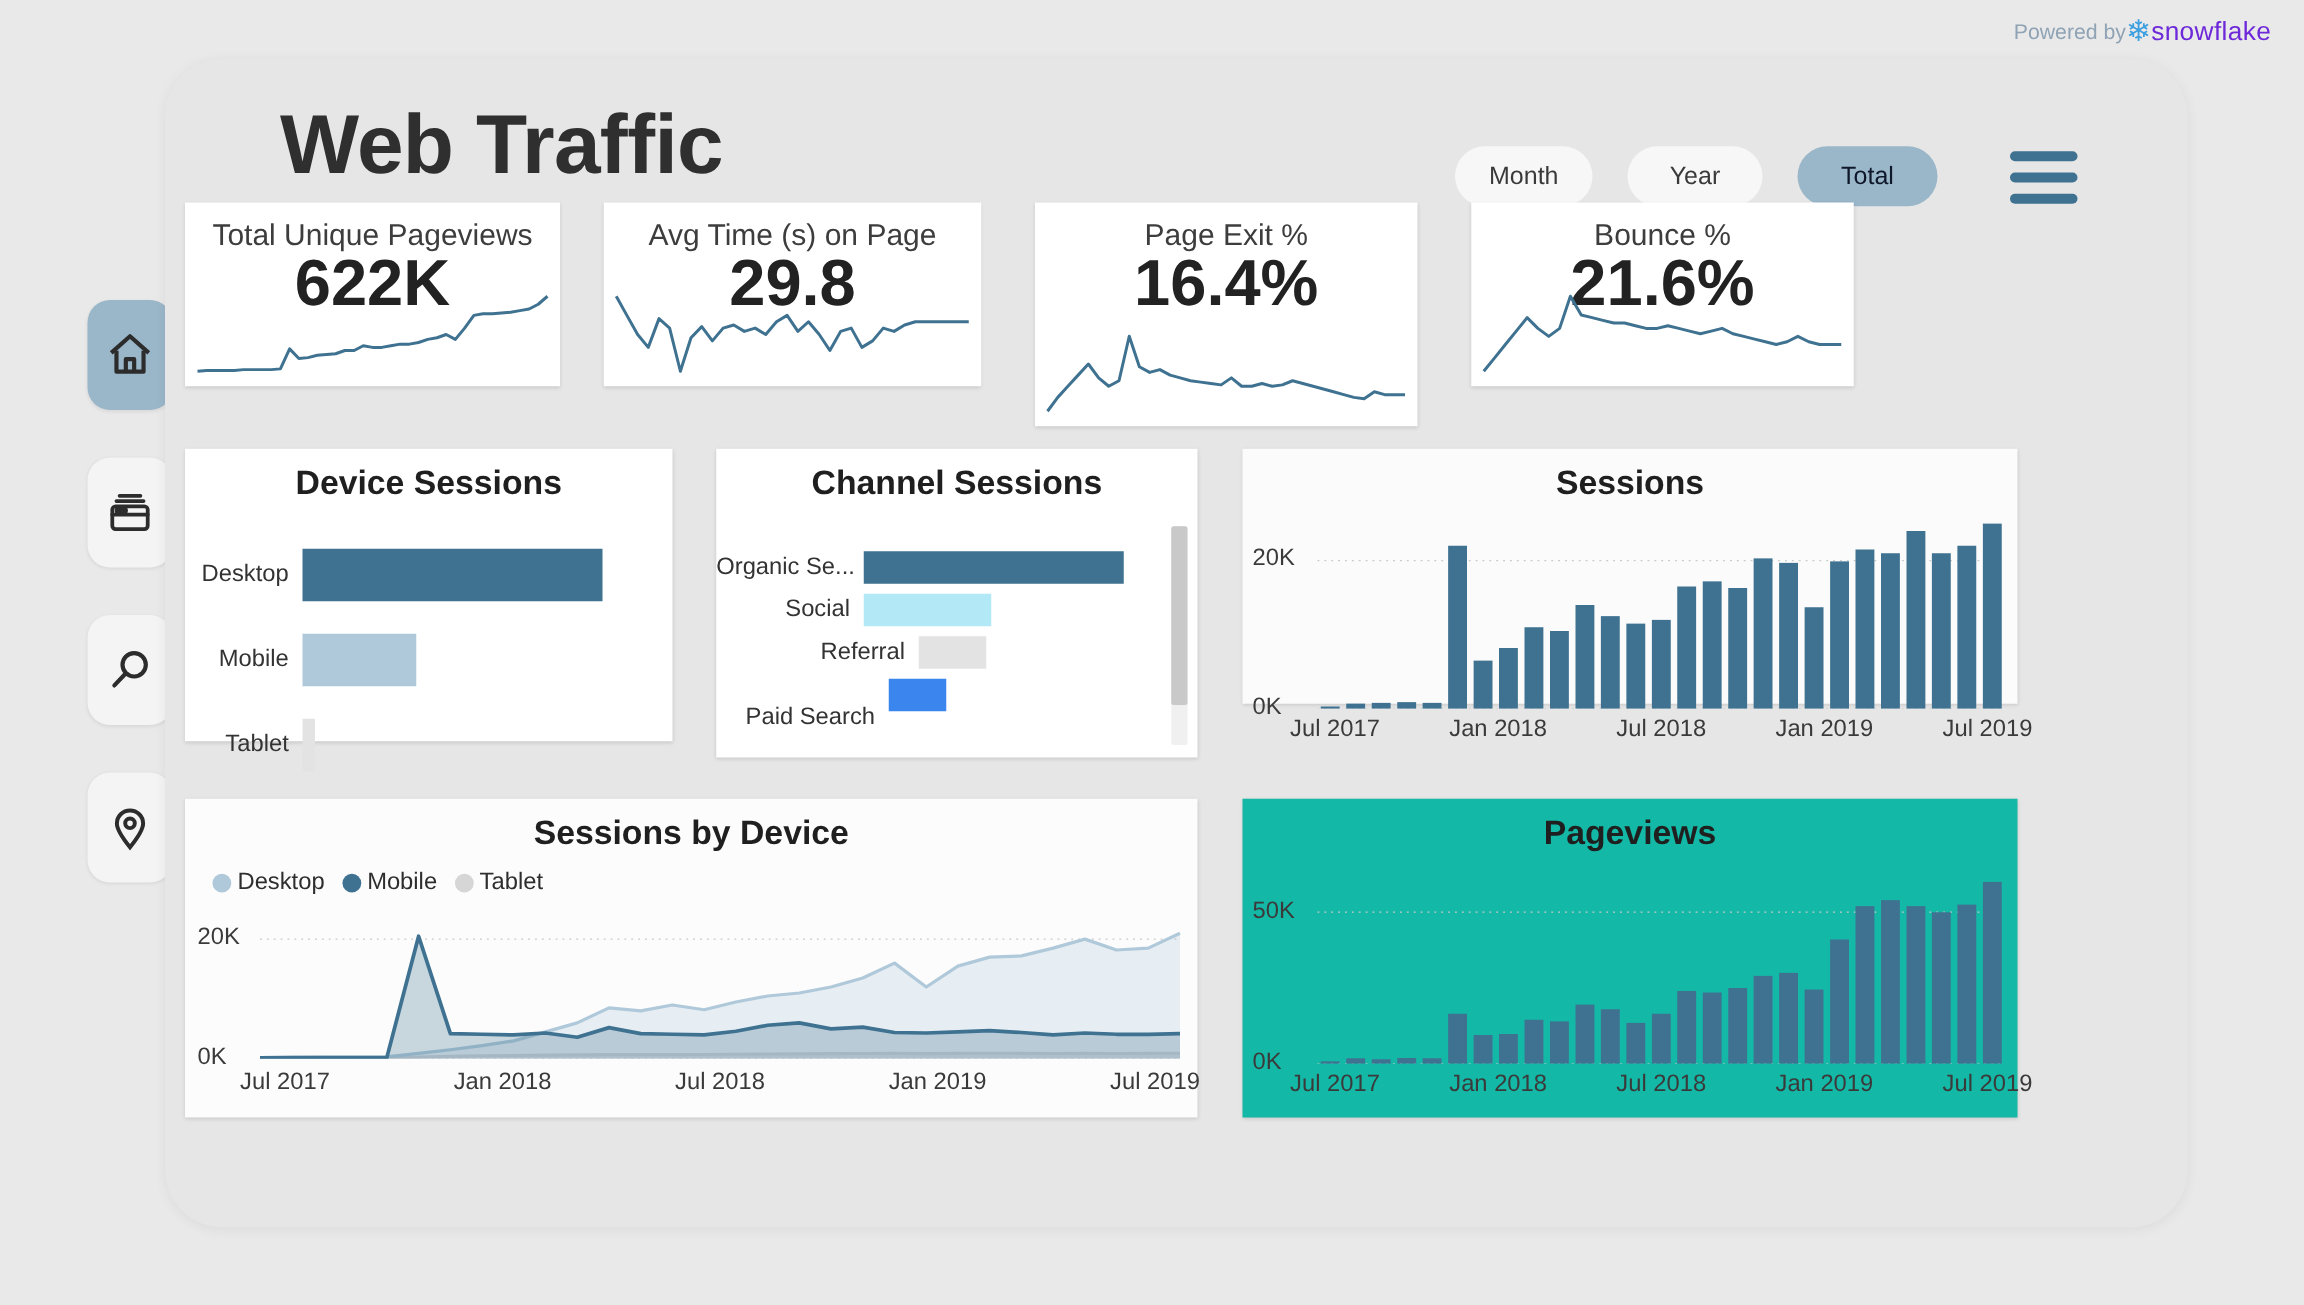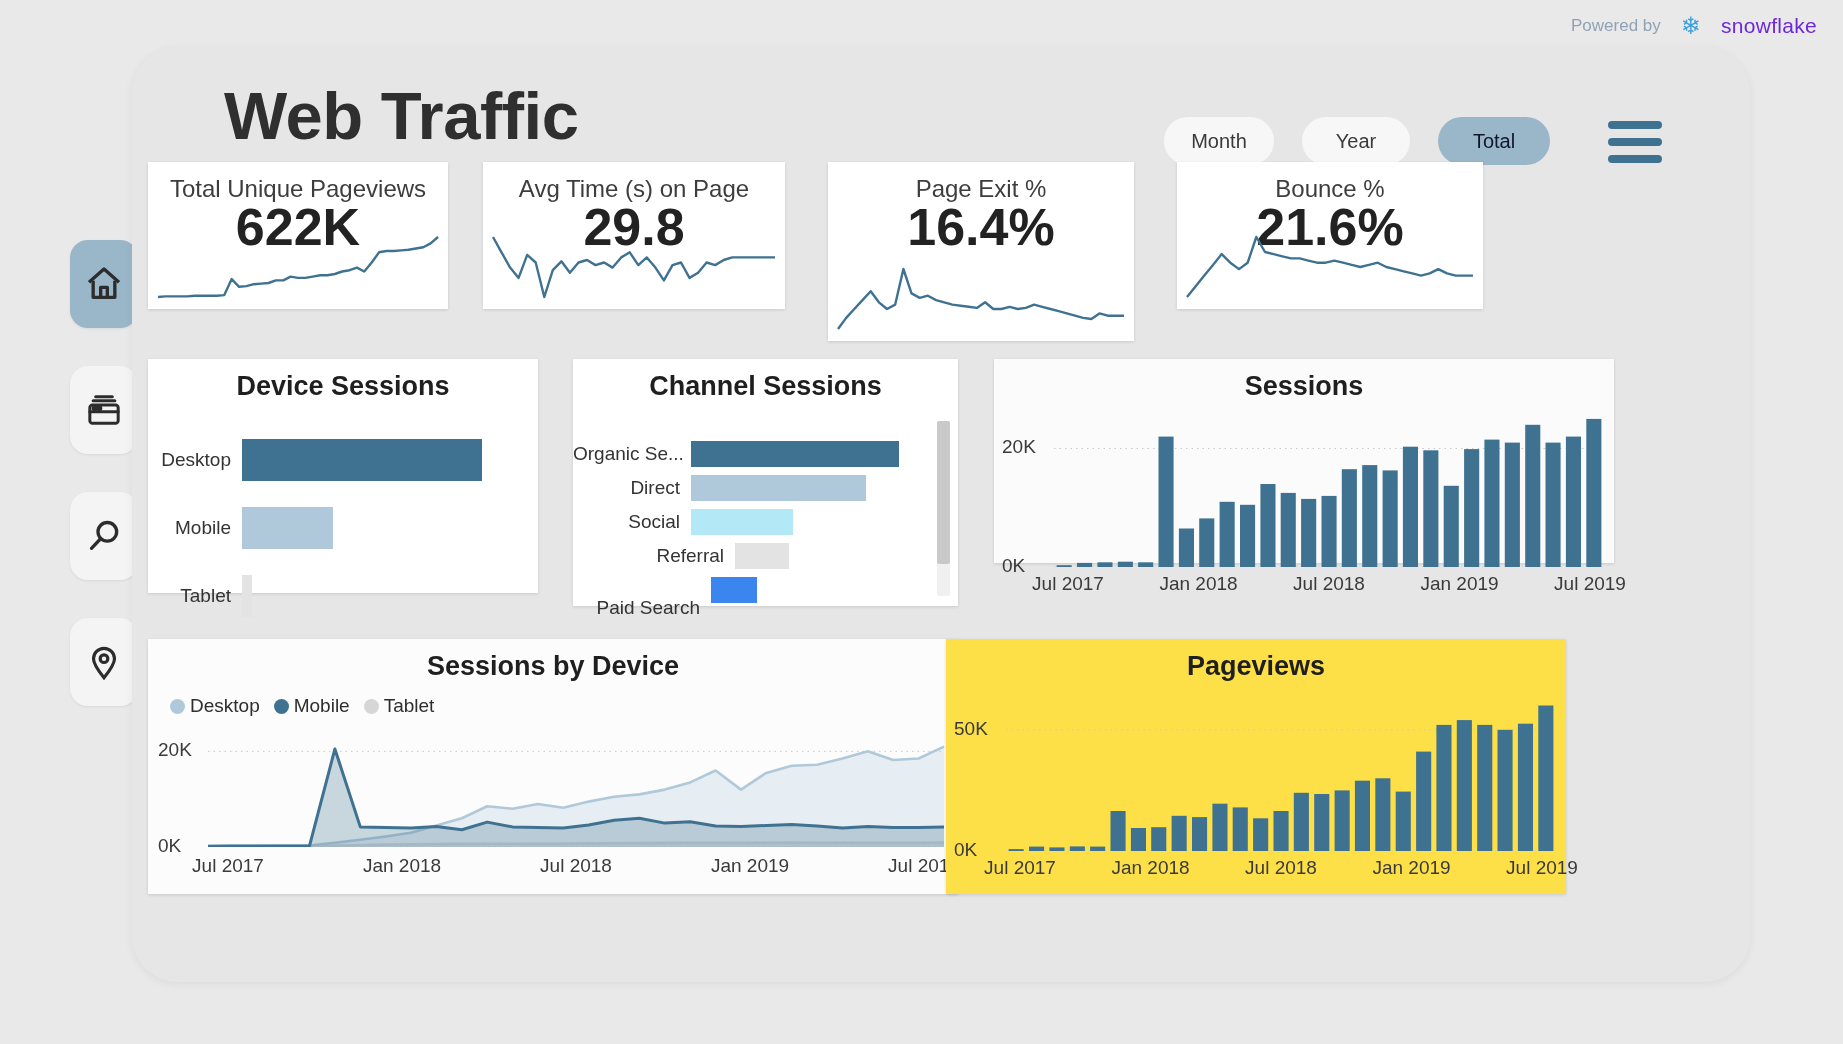--- a/index.html
+++ b/index.html
@@ -7,21 +7,21 @@
     width: 1843px; height: 1044px;
     background: #e9e9e9;
     font-family: "Liberation Sans", sans-serif;
     overflow: hidden;
   }
   #root { position: relative; width: 1843px; height: 1044px; }
 
   
   .powered {
     position: absolute; top: 14px; right: 26px;
-    display: flex; align-items: center; gap: 20px;
+    display: flex; align-items: center; gap: 0;
     color: #8fa3b5; font-size: 17px;
   }
   .snow-word { color: #6d28d9; font-size: 21px; letter-spacing: .3px; }
   .snow-glyph { color: #3b9fe0; font-size: 24px; line-height: 1; }
 
   
   .sidebar { position: absolute; left: 70px; top: 240px; width: 68px; }
   .side-btn {
     width: 68px; height: 88px; border-radius: 18px;
     background: #f4f4f4; margin-bottom: 38px;
@@ -222,24 +222,20 @@
           </div>
         </div>
     </div>
 
     <div class="card" style="left:441px;top:312px;width:385px;height:247px;">
       <div class="chart-title">Channel Sessions</div>
       <div class="hbar-wrap" style="right: 30px; padding-top: 24px;" id="channel-bars">
           <div class="hbar-row" style="height: 26px; margin-bottom: 8px;">
             <div class="hbar-label" style="width: 118px;">Organic Se...</div>
             <div class="hbar" style="width: 208px; background: rgb(63, 114, 145);"></div>
-          </div>
-          <div class="hbar-row" style="height: 26px; margin-bottom: 8px;">
-            <div class="hbar-label" style="width: 118px;">Direct</div>
-            <div class="hbar" style="width: 174.72px; background: rgb(176, 201, 218);"></div>
           </div>
           <div class="hbar-row" style="height: 26px; margin-bottom: 8px;">
             <div class="hbar-label" style="width: 118px;">Social</div>
             <div class="hbar" style="width: 101.92px; background: rgb(179, 232, 247);"></div>
           </div>
           <div class="hbar-row" style="height: 26px; margin-bottom: 8px;">
             <div class="hbar-label" style="width: 118px; margin-left: 44px;">Referral</div>
             <div class="hbar" style="width: 54.08px; background: rgb(227, 227, 227);"></div>
           </div>
           <div class="hbar-row" style="height: 26px; margin-bottom: 8px;">
@@ -330,21 +326,21 @@
         </div>
       <div id="sbd-xaxis">
           <div class="axis-label" style="left: 35px; top: 216px; width: 90px; text-align: center;">Jul 2017</div>
           <div class="axis-label" style="left: 209px; top: 216px; width: 90px; text-align: center;">Jan 2018</div>
           <div class="axis-label" style="left: 383px; top: 216px; width: 90px; text-align: center;">Jul 2018</div>
           <div class="axis-label" style="left: 557px; top: 216px; width: 90px; text-align: center;">Jan 2019</div>
           <div class="axis-label" style="left: 731px; top: 216px; width: 90px; text-align: center;">Jul 2019</div>
         </div>
     </div>
 
-    <div class="card" style="left:814px;top:592px;width:620px;height:255px;background:#fde047;">
+    <div class="card" style="left:862px;top:592px;width:620px;height:255px;background:#14b8a6;">
       <div class="chart-title">Pageviews</div>
       <svg id="pv-svg" style="position:absolute;left:0;top:52px;width:620px;height:160px;" viewBox="0 0 620 160" preserveAspectRatio="none">
           <line x1="60" x2="610" y1="160" y2="160" stroke="#c9c9c9" stroke-width="1" stroke-dasharray="1.5,4"></line>
           <line x1="60" x2="610" y1="38.78787878787878" y2="38.78787878787878" stroke="#c9c9c9" stroke-width="1" stroke-dasharray="1.5,4"></line>
           <rect x="62.6" y="158.1" width="15.1" height="1.9" fill="#3f7291"></rect>
           <rect x="83.0" y="155.6" width="15.1" height="4.4" fill="#3f7291"></rect>
           <rect x="103.4" y="156.4" width="15.1" height="3.6" fill="#3f7291"></rect>
           <rect x="123.8" y="155.4" width="15.1" height="4.6" fill="#3f7291"></rect>
           <rect x="144.1" y="155.6" width="15.1" height="4.4" fill="#3f7291"></rect>
           <rect x="164.5" y="120.0" width="15.1" height="40.0" fill="#3f7291"></rect>

